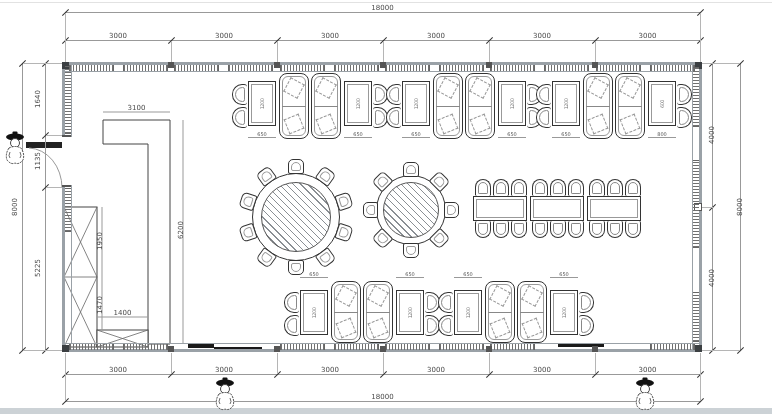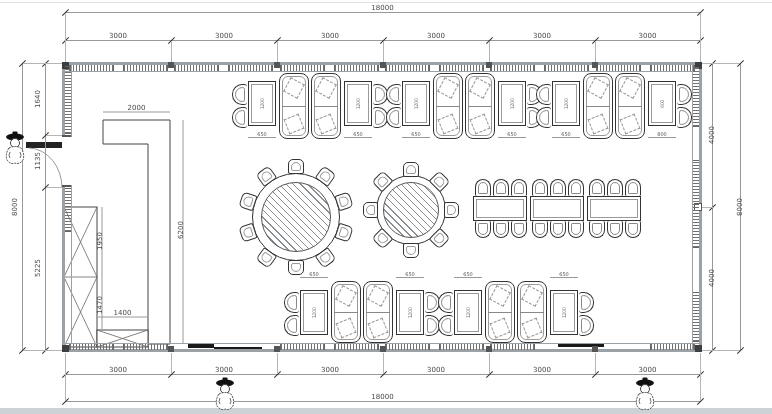--- a/index.html
+++ b/index.html
@@ -128,21 +128,21 @@
   <div class="vlabel" style="left:29px;top:95px">1640</div>
   <div class="vlabel" style="left:29px;top:157px">1135</div>
   <div class="vlabel" style="left:29px;top:264px">5225</div>
 
   <div class="dimline v" style="left:712px;top:63px;height:287px"></div>
   <div class="vlabel" style="left:703px;top:131px">4000</div>
   <div class="vlabel" style="left:703px;top:274px">4000</div>
   <div class="dimline v" style="left:740px;top:63px;height:287px"></div>
   <div class="vlabel" style="left:731px;top:203px">8000</div>
 
-  <div class="dimlabel" style="left:103px;top:104px;width:67px">2000</div>
+  <div class="dimlabel" style="left:103px;top:104px;width:67px">3100</div>
   <div class="vlabel" style="left:172px;top:226px">6200</div>
   <div class="vlabel" style="left:91px;top:237px">1950</div>
   <div class="vlabel" style="left:91px;top:301px">1470</div>
   <div class="dimlabel" style="left:97px;top:309px;width:51px">1400</div>
 
   <div class="round" style="left:252px;top:173px;width:88px;height:88px"></div>
   <div class="roundin" style="left:261px;top:182px;width:70px;height:70px"></div>
   <div class="round" style="left:376px;top:175px;width:70px;height:70px"></div>
   <div class="roundin" style="left:383px;top:182px;width:56px;height:56px"></div>
 

